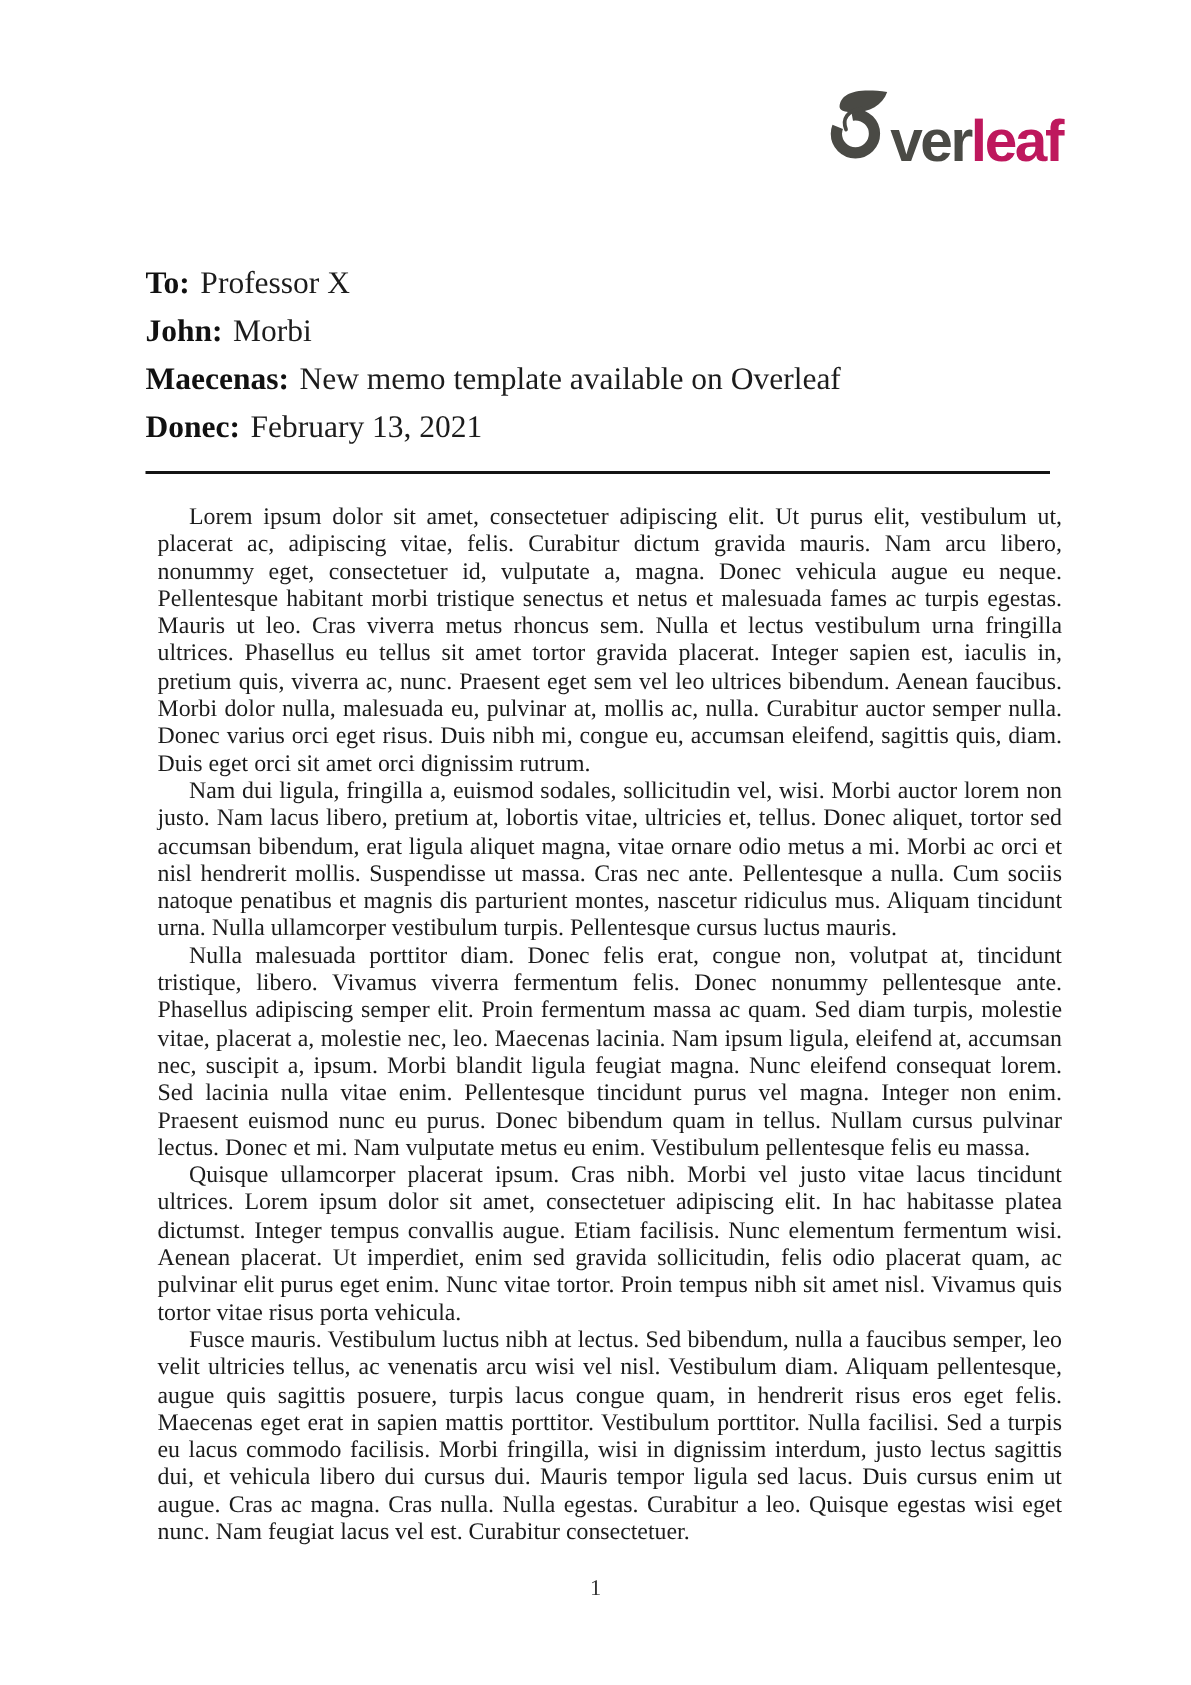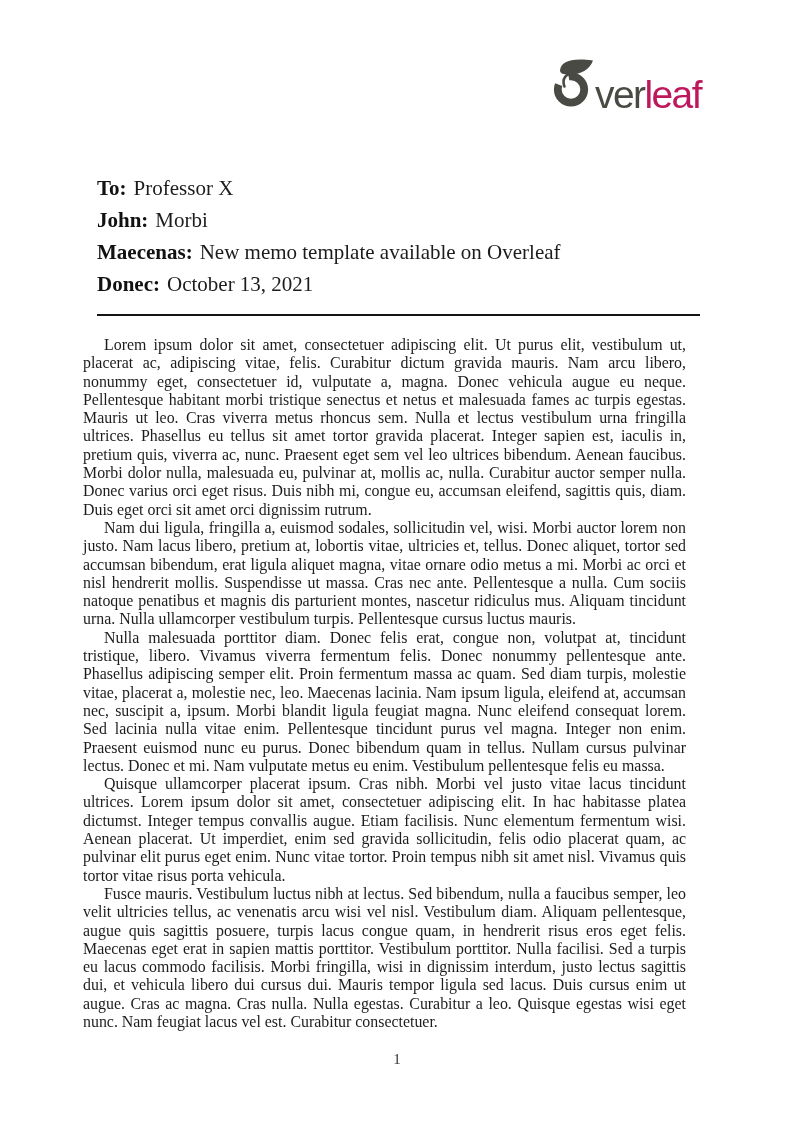--- a/index.html
+++ b/index.html
@@ -17,21 +17,21 @@
   
   .logo {
     position: absolute;
     top: 57px;
     left: 552px;
     width: 156px;
     height: 57px;
     display: flex;
     align-items: flex-end;
     font-family: "Liberation Sans", sans-serif;
-    font-weight: 400;
+    font-weight: 700;
     font-size: 39px;
     letter-spacing: -1.6px;
     line-height: 1;
     user-select: none;
   }
   .logo svg { display: block; margin-bottom: 7px; margin-right: 1px; }
   .brand-dark  { color: #4a4a45; }
   .brand-green { color: #be185d; }
 
   
@@ -52,21 +52,21 @@
     left: 97px;
     top: 314px;
     width: 603px;
     height: 2px;
     background: #141414;
   }
 
   
   .content {
     position: absolute;
-    left: 83px;
+    left: 105px;
     top: 336px;
     width: 603px;
     font-size: 15.9px;
     line-height: 18.3px;
     text-align: justify;
     hyphens: auto;
     -webkit-hyphens: auto;
   }
   .content p { margin: 0; text-indent: 21px; }
 
@@ -103,21 +103,21 @@
     <div class="memo-field">
       <span class="memo-label">To:</span><span class="memo-value">Professor X</span>
     </div>
     <div class="memo-field">
       <span class="memo-label">John:</span><span class="memo-value">Morbi</span>
     </div>
     <div class="memo-field">
       <span class="memo-label">Maecenas:</span><span class="memo-value">New memo template available on Overleaf</span>
     </div>
     <div class="memo-field">
-      <span class="memo-label">Donec:</span><span class="memo-value">October 13, 2021</span>
+      <span class="memo-label">Donec:</span><span class="memo-value">February 13, 2021</span>
     </div>
   </div>
 
   <div class="rule"></div>
 
   <div class="content">
     <p>Lorem ipsum dolor sit amet, consectetuer adipiscing elit. Ut purus elit, vestibulum ut, placerat ac, adipiscing vitae, felis. Curabitur dictum gravida mauris. Nam arcu libero, nonummy eget, consectetuer id, vulputate a, magna. Donec vehicula augue eu neque. Pellentesque habitant morbi tristique senectus et netus et malesuada fames ac turpis egestas. Mauris ut leo. Cras viverra metus rhoncus sem. Nulla et lectus vestibulum urna fringilla ultrices. Phasellus eu tellus sit amet tortor gravida placerat. Integer sapien est, iaculis in, pretium quis, viverra ac, nunc. Praesent eget sem vel leo ultrices bibendum. Aenean faucibus. Morbi dolor nulla, malesuada eu, pulvinar at, mollis ac, nulla. Curabitur auctor semper nulla. Donec varius orci eget risus. Duis nibh mi, congue eu, accumsan eleifend, sagittis quis, diam. Duis eget orci sit amet orci dignissim rutrum.</p>
     <p>Nam dui ligula, fringilla a, euismod sodales, sollicitudin vel, wisi. Morbi auctor lorem non justo. Nam lacus libero, pretium at, lobortis vitae, ultricies et, tellus. Donec aliquet, tortor sed accumsan bibendum, erat ligula aliquet magna, vitae ornare odio metus a mi. Morbi ac orci et nisl hendrerit mollis. Suspendisse ut massa. Cras nec ante. Pellentesque a nulla. Cum sociis natoque penatibus et magnis dis parturient montes, nascetur ridiculus mus. Aliquam tincidunt urna. Nulla ullamcorper vestibulum turpis. Pellentesque cursus luctus mauris.</p>
     <p>Nulla malesuada porttitor diam. Donec felis erat, congue non, volutpat at, tincidunt tristique, libero. Vivamus viverra fermentum felis. Donec nonummy pellentesque ante. Phasellus adipiscing semper elit. Proin fermentum massa ac quam. Sed diam turpis, molestie vitae, placerat a, molestie nec, leo. Maecenas lacinia. Nam ipsum ligula, eleifend at, accumsan nec, suscipit a, ipsum. Morbi blandit ligula feugiat magna. Nunc eleifend consequat lorem. Sed lacinia nulla vitae enim. Pellentesque tincidunt purus vel magna. Integer non enim. Praesent euismod nunc eu purus. Donec bibendum quam in tellus. Nullam cursus pulvinar lectus. Donec et mi. Nam vulputate metus eu enim. Vestibulum pellentesque felis eu massa.</p>
     <p>Quisque ullamcorper placerat ipsum. Cras nibh. Morbi vel justo vitae lacus tincidunt ultrices. Lorem ipsum dolor sit amet, consectetuer adipiscing elit. In hac habitasse platea dictumst. Integer tempus convallis augue. Etiam facilisis. Nunc elementum fermentum wisi. Aenean placerat. Ut imperdiet, enim sed gravida sollicitudin, felis odio placerat quam, ac pulvinar elit purus eget enim. Nunc vitae tortor. Proin tempus nibh sit amet nisl. Vivamus quis tortor vitae risus porta vehicula.</p>

